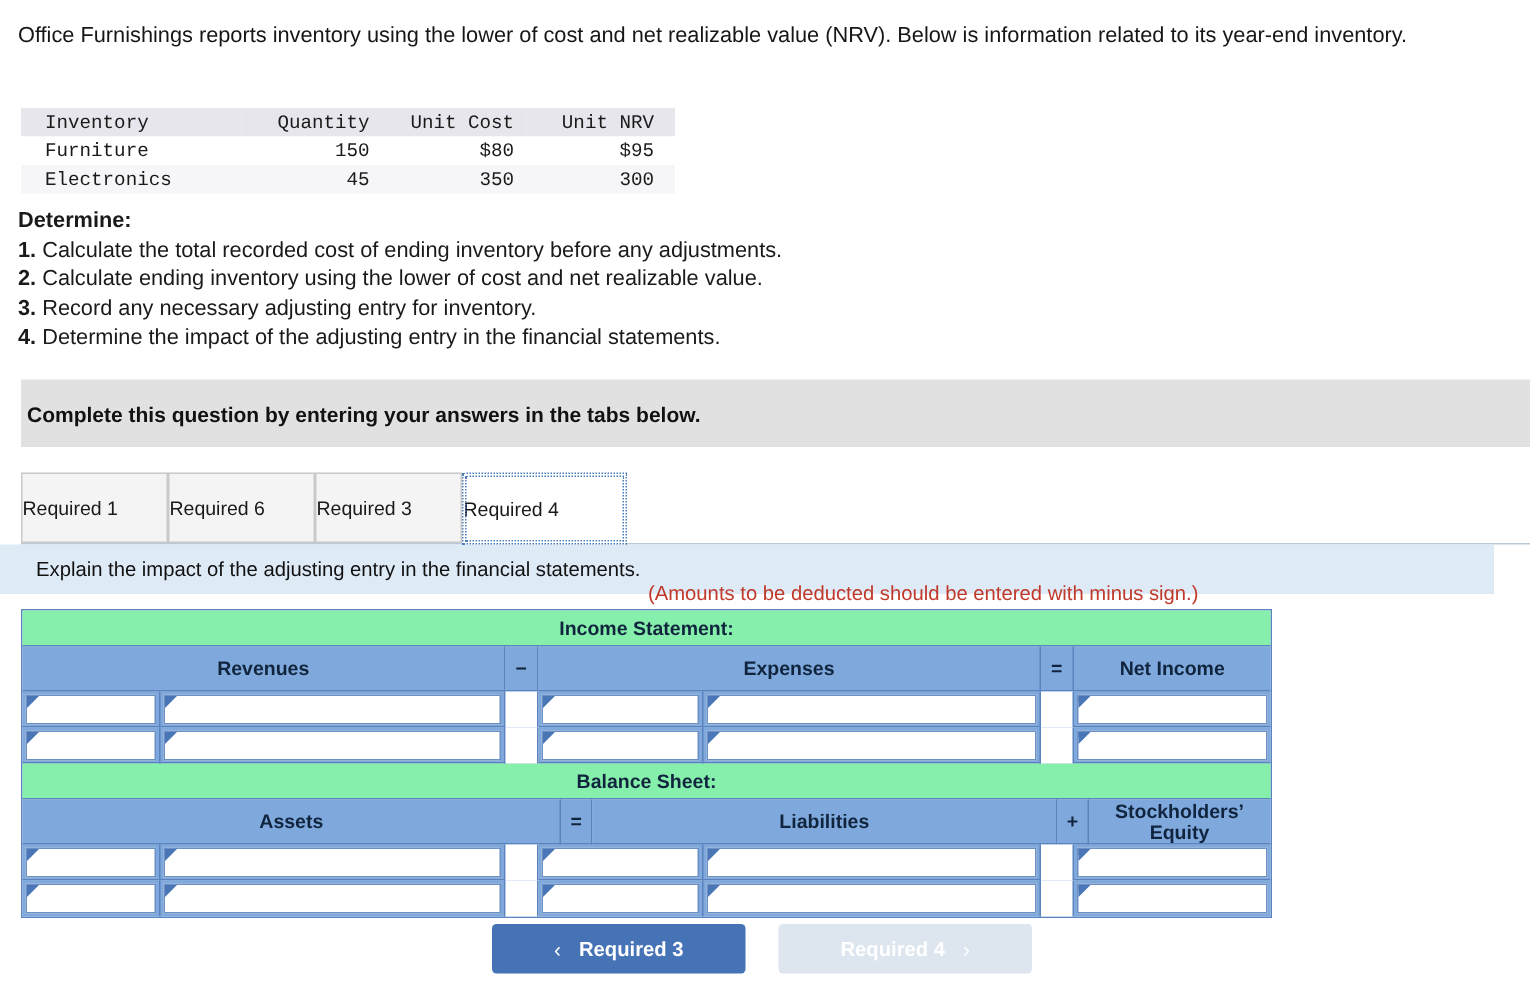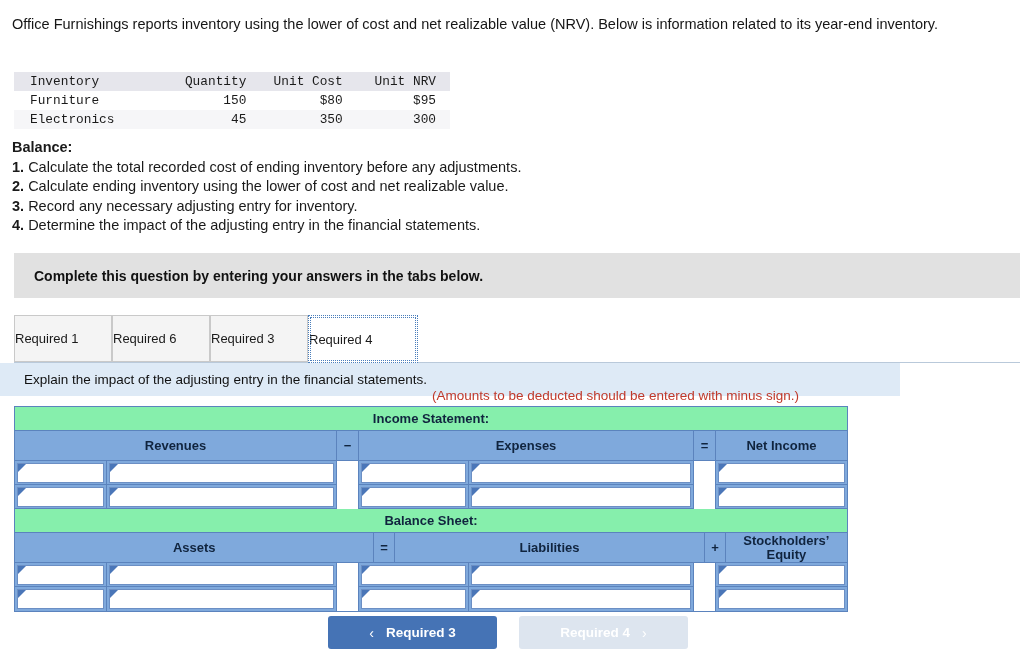--- a/index.html
+++ b/index.html
@@ -74,21 +74,21 @@
     position: absolute;
     left: 14px;
     top: 253px;
     width: 1006px;
     height: 45px;
     background: #e1e1e1;
     display: flex;
     align-items: center;
   }
   .gray-banner .txt {
-    margin-left: 20px;
+    margin-left: 4px;
     font-weight: bold;
     font-size: 14px;
     color: #111;
   }
 
   
   .tabstrip {
     position: absolute;
     left: 14px;
     top: 315px;
@@ -118,21 +118,21 @@
     outline-offset: -3px;
     z-index: 3;
     height: 48px;
   }
 
   
   .blue-bar {
     position: absolute;
     left: 0;
     top: 363px;
-    width: 900px;
+    width: 996px;
     height: 33px;
     background: #deeaf6;
     display: flex;
     align-items: center;
   }
   .blue-bar .q {
     margin-left: 24px;
     font-size: 13.5px;
     color: #111;
   }
@@ -296,21 +296,21 @@
         <td class="col-label">Electronics</td>
         <td class="col-num">45</td>
         <td class="col-num">350</td>
         <td class="col-num last">300</td>
       </tr>
     </tbody>
   </table>
 </div>
 
 <div class="required-block">
-  <div class="req-title">Balance:</div>
+  <div class="req-title">Determine:</div>
   <div class="req-line">
     <span class="req-num">1.</span>
     <span>Calculate the total recorded cost of ending inventory before any adjustments.</span>
   </div>
   <div class="req-line">
     <span class="req-num">2.</span>
     <span>Calculate ending inventory using the lower of cost and net realizable value.</span>
   </div>
   <div class="req-line">
     <span class="req-num">3.</span>

